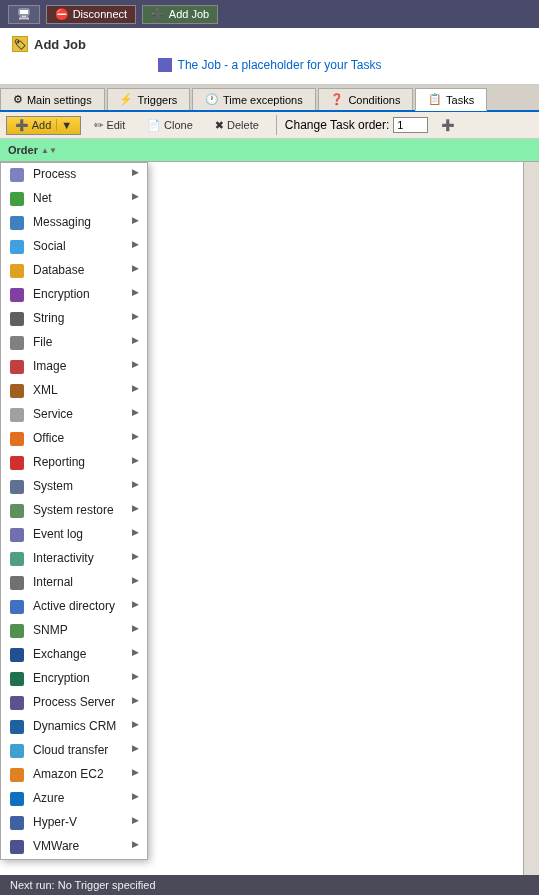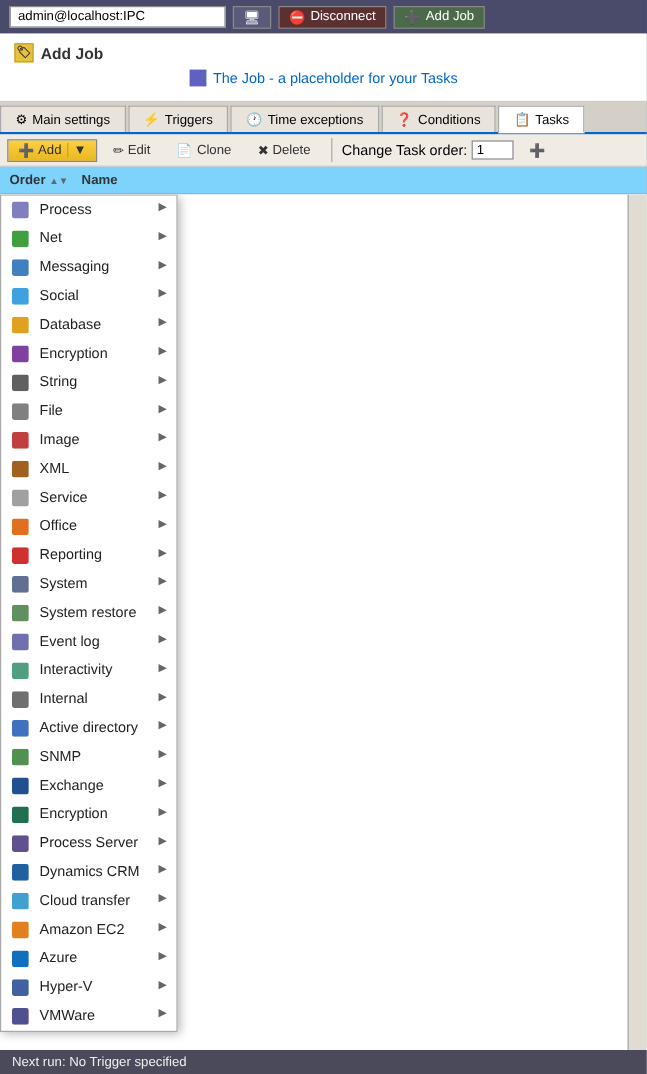--- a/index.html
+++ b/index.html
@@ -163,21 +163,21 @@
     }
     .add-dropdown-arrow {
       border-left: 1px solid #c8a020;
       padding-left: 4px;
       margin-left: 2px;
     }
 
     
     .table-header {
       display: flex;
-      background: #7dd3fc;
+      background: #86efac;
       border-bottom: 1px solid #aaa;
       padding: 3px 0;
     }
     .table-header-cell {
       font-size: 11px;
       font-weight: bold;
       color: #333;
       padding: 2px 8px;
       display: flex;
       align-items: center;
@@ -247,21 +247,20 @@
       width: 16px;
       height: 100%;
       background: #e0dcd4;
       border-left: 1px solid #aaa;
     }
   </style>
 </head>
 <body>
 
 <div class="title-bar">
-  <input class="title-bar-input" type="text" value="admin@localhost:IPC" style="">
   <button class="title-bar-btn">🖥</button>
   <button class="title-bar-btn disconnect">
     <span>⛔</span>
     <span>Disconnect</span>
   </button>
   <button class="title-bar-btn add-job">
     <span>➕</span>
     <span>Add Job</span>
   </button>
 </div>
@@ -324,23 +323,20 @@
     <span>Change Task order:</span>
     <input class="order-input" type="number" value="1" style="">
     <button class="toolbar-btn-plain">➕</button>
   </div>
 
   <div class="table-header">
     <div class="table-header-cell order">
       <span>Order</span>
       <span class="sort-arrow">▲▼</span>
     </div>
-    <div class="table-header-cell name">
-      <span>Name</span>
-    </div>
   </div>
 
   <div class="content-area">
 
     <div class="dropdown-menu" id="menu-container">
     <div class="menu-item">
     <span class="menu-item-icon">
       <svg width="14" height="14">
               <rect width="14" height="14" fill="#8080c0" rx="2"></rect>
             </svg>

